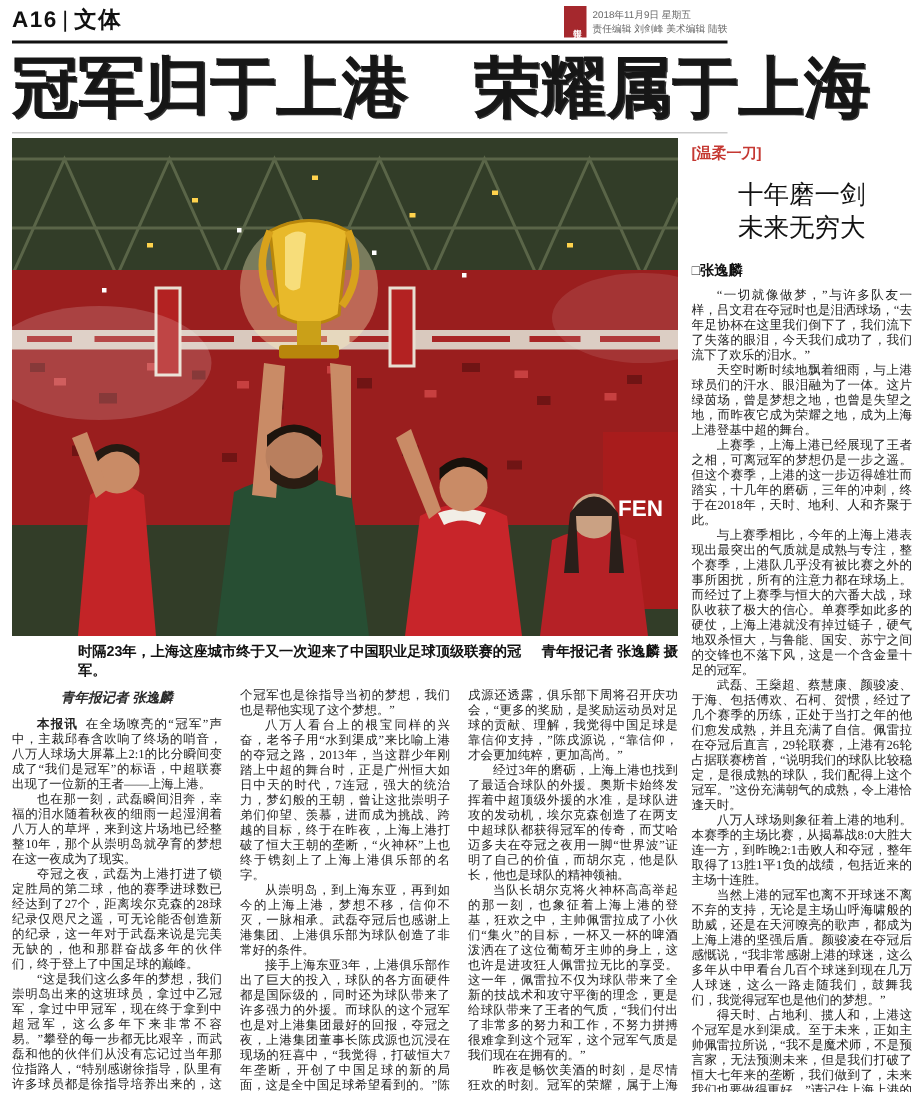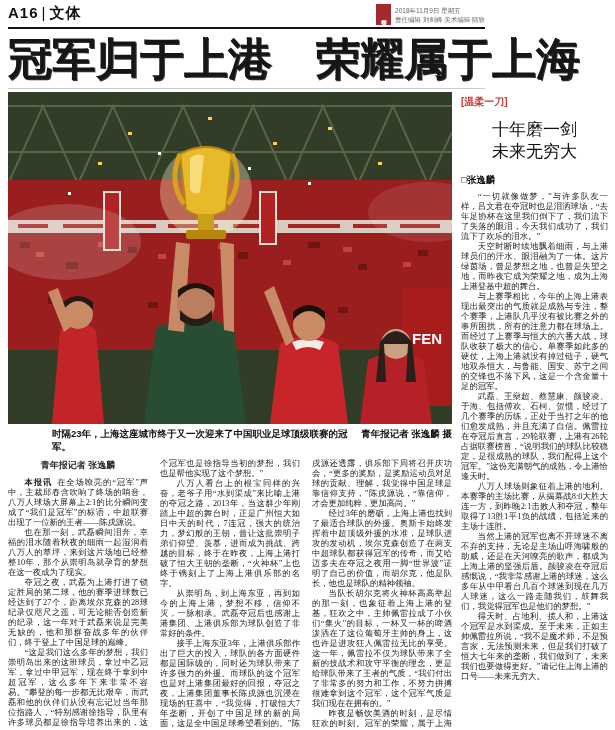--- a/index.html
+++ b/index.html
@@ -31,21 +31,21 @@
 
   .photo { width:444px; height:332px; display:block; background:#323d28; }
 
   .caption-row { display:flex; justify-content:flex-end; align-items:baseline;
     margin:4px 0 5px 0;padding-left:44px; }
   .caption { font-size:9.5px; font-weight:bold; color:#111; }
   .credit { font-size:9.5px; font-weight:bold; color:#111; white-space:nowrap; }
 
   .article-cols { height:272px; column-count:3; column-gap:12px; column-fill:auto;
     overflow:hidden; }
-  .byline { text-align:center; font-size:9px; font-weight:bold; margin-bottom:5px; }
+  .byline { text-align:center; font-size:9px; font-weight:bold; margin-bottom:5px;font-style:italic; }
   .para { font-size:8.3px; line-height:10px; text-align:justify; text-indent:2em;
     font-family:"Liberation Serif","DejaVu Serif",serif; color:#222; }
   .lead-tag { font-weight:bold; font-family:"Liberation Sans","DejaVu Sans",sans-serif;
     margin-right:5px; }
 
   
   .essay-tag { color:#c53832; font-size:10px; font-weight:bold; margin:3px 0 10px 0; }
   .essay-title { font-family:"Liberation Serif","DejaVu Serif",serif; font-weight:normal;
     font-size:17px; line-height:22px; text-align:center; color:#111; }
   .essay-author { font-size:9.5px; font-weight:bold; margin:11px 0 5px 0; color:#111; }
@@ -194,21 +194,21 @@
         </g>
       </svg>
 
       <div class="caption-row">
         <div class="caption">时隔23年，上海这座城市终于又一次迎来了中国职业足球顶级联赛的冠军。</div>
         <div class="credit">青年报记者 张逸麟 摄</div>
       </div>
 
       <div class="article-cols">
         <div class="byline">青年报记者 张逸麟</div>
-        <p class="para"><span class="lead-tag">本报讯</span><span>在全场嘹亮的“冠军”声中，主裁邱春含吹响了终场的哨音，八万人球场大屏幕上2:1的比分瞬间变成了“我们是冠军”的标语，中超联赛出现了一位新的王者——陈戌源说。</span></p>
+        <p class="para"><span class="lead-tag">本报讯</span><span>在全场嘹亮的“冠军”声中，主裁邱春含吹响了终场的哨音，八万人球场大屏幕上2:1的比分瞬间变成了“我们是冠军”的标语，中超联赛出现了一位新的王者——上海上港。</span></p>
         <p class="para">也在那一刻，武磊瞬间泪奔，幸福的泪水随着秋夜的细雨一起湿润着八万人的草坪，来到这片场地已经整整10年，那个从崇明岛就孕育的梦想在这一夜成为了现实。</p>
         <p class="para">夺冠之夜，武磊为上港打进了锁定胜局的第二球，他的赛季进球数已经达到了27个，距离埃尔克森的28球纪录仅咫尺之遥，可无论能否创造新的纪录，这一年对于武磊来说是完美无缺的，他和那群奋战多年的伙伴们，终于登上了中国足球的巅峰。</p>
         <p class="para">“这是我们这么多年的梦想，我们崇明岛出来的这班球员，拿过中乙冠军，拿过中甲冠军，现在终于拿到中超冠军，这么多年下来非常不容易。”攀登的每一步都无比艰辛，而武磊和他的伙伴们从没有忘记过当年那位指路人，“特别感谢徐指导，队里有许多球员都是徐指导培养出来的，这个冠军也是徐指导当初的梦想，我们也是帮他实现了这个梦想。”</p>
         <p class="para">八万人看台上的根宝同样的兴奋，老爷子用“水到渠成”来比喻上港的夺冠之路，2013年，当这群少年刚踏上中超的舞台时，正是广州恒大如日中天的时代，7连冠，强大的统治力，梦幻般的王朝，曾让这批崇明子弟们仰望、羡慕，进而成为挑战、跨越的目标，终于在昨夜，上海上港打破了恒大王朝的垄断，“火神杯”上也终于镌刻上了上海上港俱乐部的名字。</p>
         <p class="para">从崇明岛，到上海东亚，再到如今的上海上港，梦想不移，信仰不灭，一脉相承。武磊夺冠后也感谢上港集团、上港俱乐部为球队创造了非常好的条件。</p>
         <p class="para">接手上海东亚3年，上港俱乐部作出了巨大的投入，球队的各方面硬件都是国际级的，同时还为球队带来了许多强力的外援。而球队的这个冠军也是对上港集团最好的回报，夺冠之夜，上港集团董事长陈戌源也沉浸在现场的狂喜中，“我觉得，打破恒大7年垄断，开创了中国足球的新的局面，这是全中国足球希望看到的。”陈戌源还透露，俱乐部下周将召开庆功会，“更多的奖励，是奖励运动员对足球的贡献、理解，我觉得中国足球是靠信仰支持，”陈戌源说，“靠信仰，才会更加纯粹，更加高尚。”</p>
         <p class="para">经过3年的磨砺，上海上港也找到了最适合球队的外援。奥斯卡始终发挥着中超顶级外援的水准，是球队进攻的发动机，埃尔克森创造了在两支中超球队都获得冠军的传奇，而艾哈迈多夫在夺冠之夜用一脚“世界波”证明了自己的价值，而胡尔克，他是队长，他也是球队的精神领袖。</p>
         <p class="para">当队长胡尔克将火神杯高高举起的那一刻，也象征着上海上港的登基，狂欢之中，主帅佩雷拉成了小伙们“集火”的目标，一杯又一杯的啤酒泼洒在了这位葡萄牙主帅的身上，这也许是进攻狂人佩雷拉无比的享受。这一年，佩雷拉不仅为球队带来了全新的技战术和攻守平衡的理念，更是给球队带来了王者的气质，“我们付出了非常多的努力和工作，不努力拼搏很难拿到这个冠军，这个冠军气质是我们现在在拥有的。”</p>
         <p class="para">昨夜是畅饮美酒的时刻，是尽情狂欢的时刻。冠军的荣耀，属于上海上港，属于八万人球场，属于看台上那片红色的海洋，也属于徐根宝和崇明岛，属于这么多年来不断进步的上海足球，属于这一夜不眠的上海。</p>
       </div>
@@ -216,20 +216,21 @@
 
     <div class="right">
       <div class="essay-tag">[温柔一刀]</div>
       <div class="essay-title">
         <div>十年磨一剑</div>
         <div>未来无穷大</div>
       </div>
       <div class="essay-author">□张逸麟</div>
       <p class="essay-para">“一切就像做梦，”与许多队友一样，吕文君在夺冠时也是泪洒球场，“去年足协杯在这里我们倒下了，我们流下了失落的眼泪，今天我们成功了，我们流下了欢乐的泪水。”</p>
       <p class="essay-para">天空时断时续地飘着细雨，与上港球员们的汗水、眼泪融为了一体。这片绿茵场，曾是梦想之地，也曾是失望之地，而昨夜它成为荣耀之地，成为上海上港登基中超的舞台。</p>
+      <p class="essay-para">上赛季，上海上港已经展现了王者之相，可离冠军的梦想仍是一步之遥。但这个赛季，上港的这一步迈得雄壮而踏实，十几年的磨砺，三年的冲刺，终于在2018年，天时、地利、人和齐聚于此。</p>
       <p class="essay-para">与上赛季相比，今年的上海上港表现出最突出的气质就是成熟与专注，整个赛季，上港队几乎没有被比赛之外的事所困扰，所有的注意力都在球场上。而经过了上赛季与恒大的六番大战，球队收获了极大的信心。单赛季如此多的硬仗，上海上港就没有掉过链子，硬气地双杀恒大，与鲁能、国安、苏宁之间的交锋也不落下风，这是一个含金量十足的冠军。</p>
       <p class="essay-para">武磊、王燊超、蔡慧康、颜骏凌、于海、包括傅欢、石柯、贺惯，经过了几个赛季的历练，正处于当打之年的他们愈发成熟，并且充满了自信。佩雷拉在夺冠后直言，29轮联赛，上港有26轮占据联赛榜首，“说明我们的球队比较稳定，是很成熟的球队，我们配得上这个冠军。”这份充满朝气的成熟，令上港恰逢天时。</p>
       <p class="essay-para">八万人球场则象征着上港的地利。本赛季的主场比赛，从揭幕战8:0大胜大连一方，到昨晚2:1击败人和夺冠，整年取得了13胜1平1负的战绩，包括近来的主场十连胜。</p>
       <p class="essay-para">当然上港的冠军也离不开球迷不离不弃的支持，无论是主场山呼海啸般的助威，还是在天河嘹亮的歌声，都成为上海上港的坚强后盾。颜骏凌在夺冠后感慨说，“我非常感谢上港的球迷，这么多年从中甲看台几百个球迷到现在几万人球迷，这么一路走随我们，鼓舞我们，我觉得冠军也是他们的梦想。”</p>
       <p class="essay-para">得天时、占地利、揽人和，上港这个冠军是水到渠成。至于未来，正如主帅佩雷拉所说，“我不是魔术师，不是预言家，无法预测未来，但是我们打破了恒大七年来的垄断，我们做到了，未来我们也要做得更好。”请记住上海上港的口号——未来无穷大。</p>
     </div>
   </div>
 
 </div>
 

